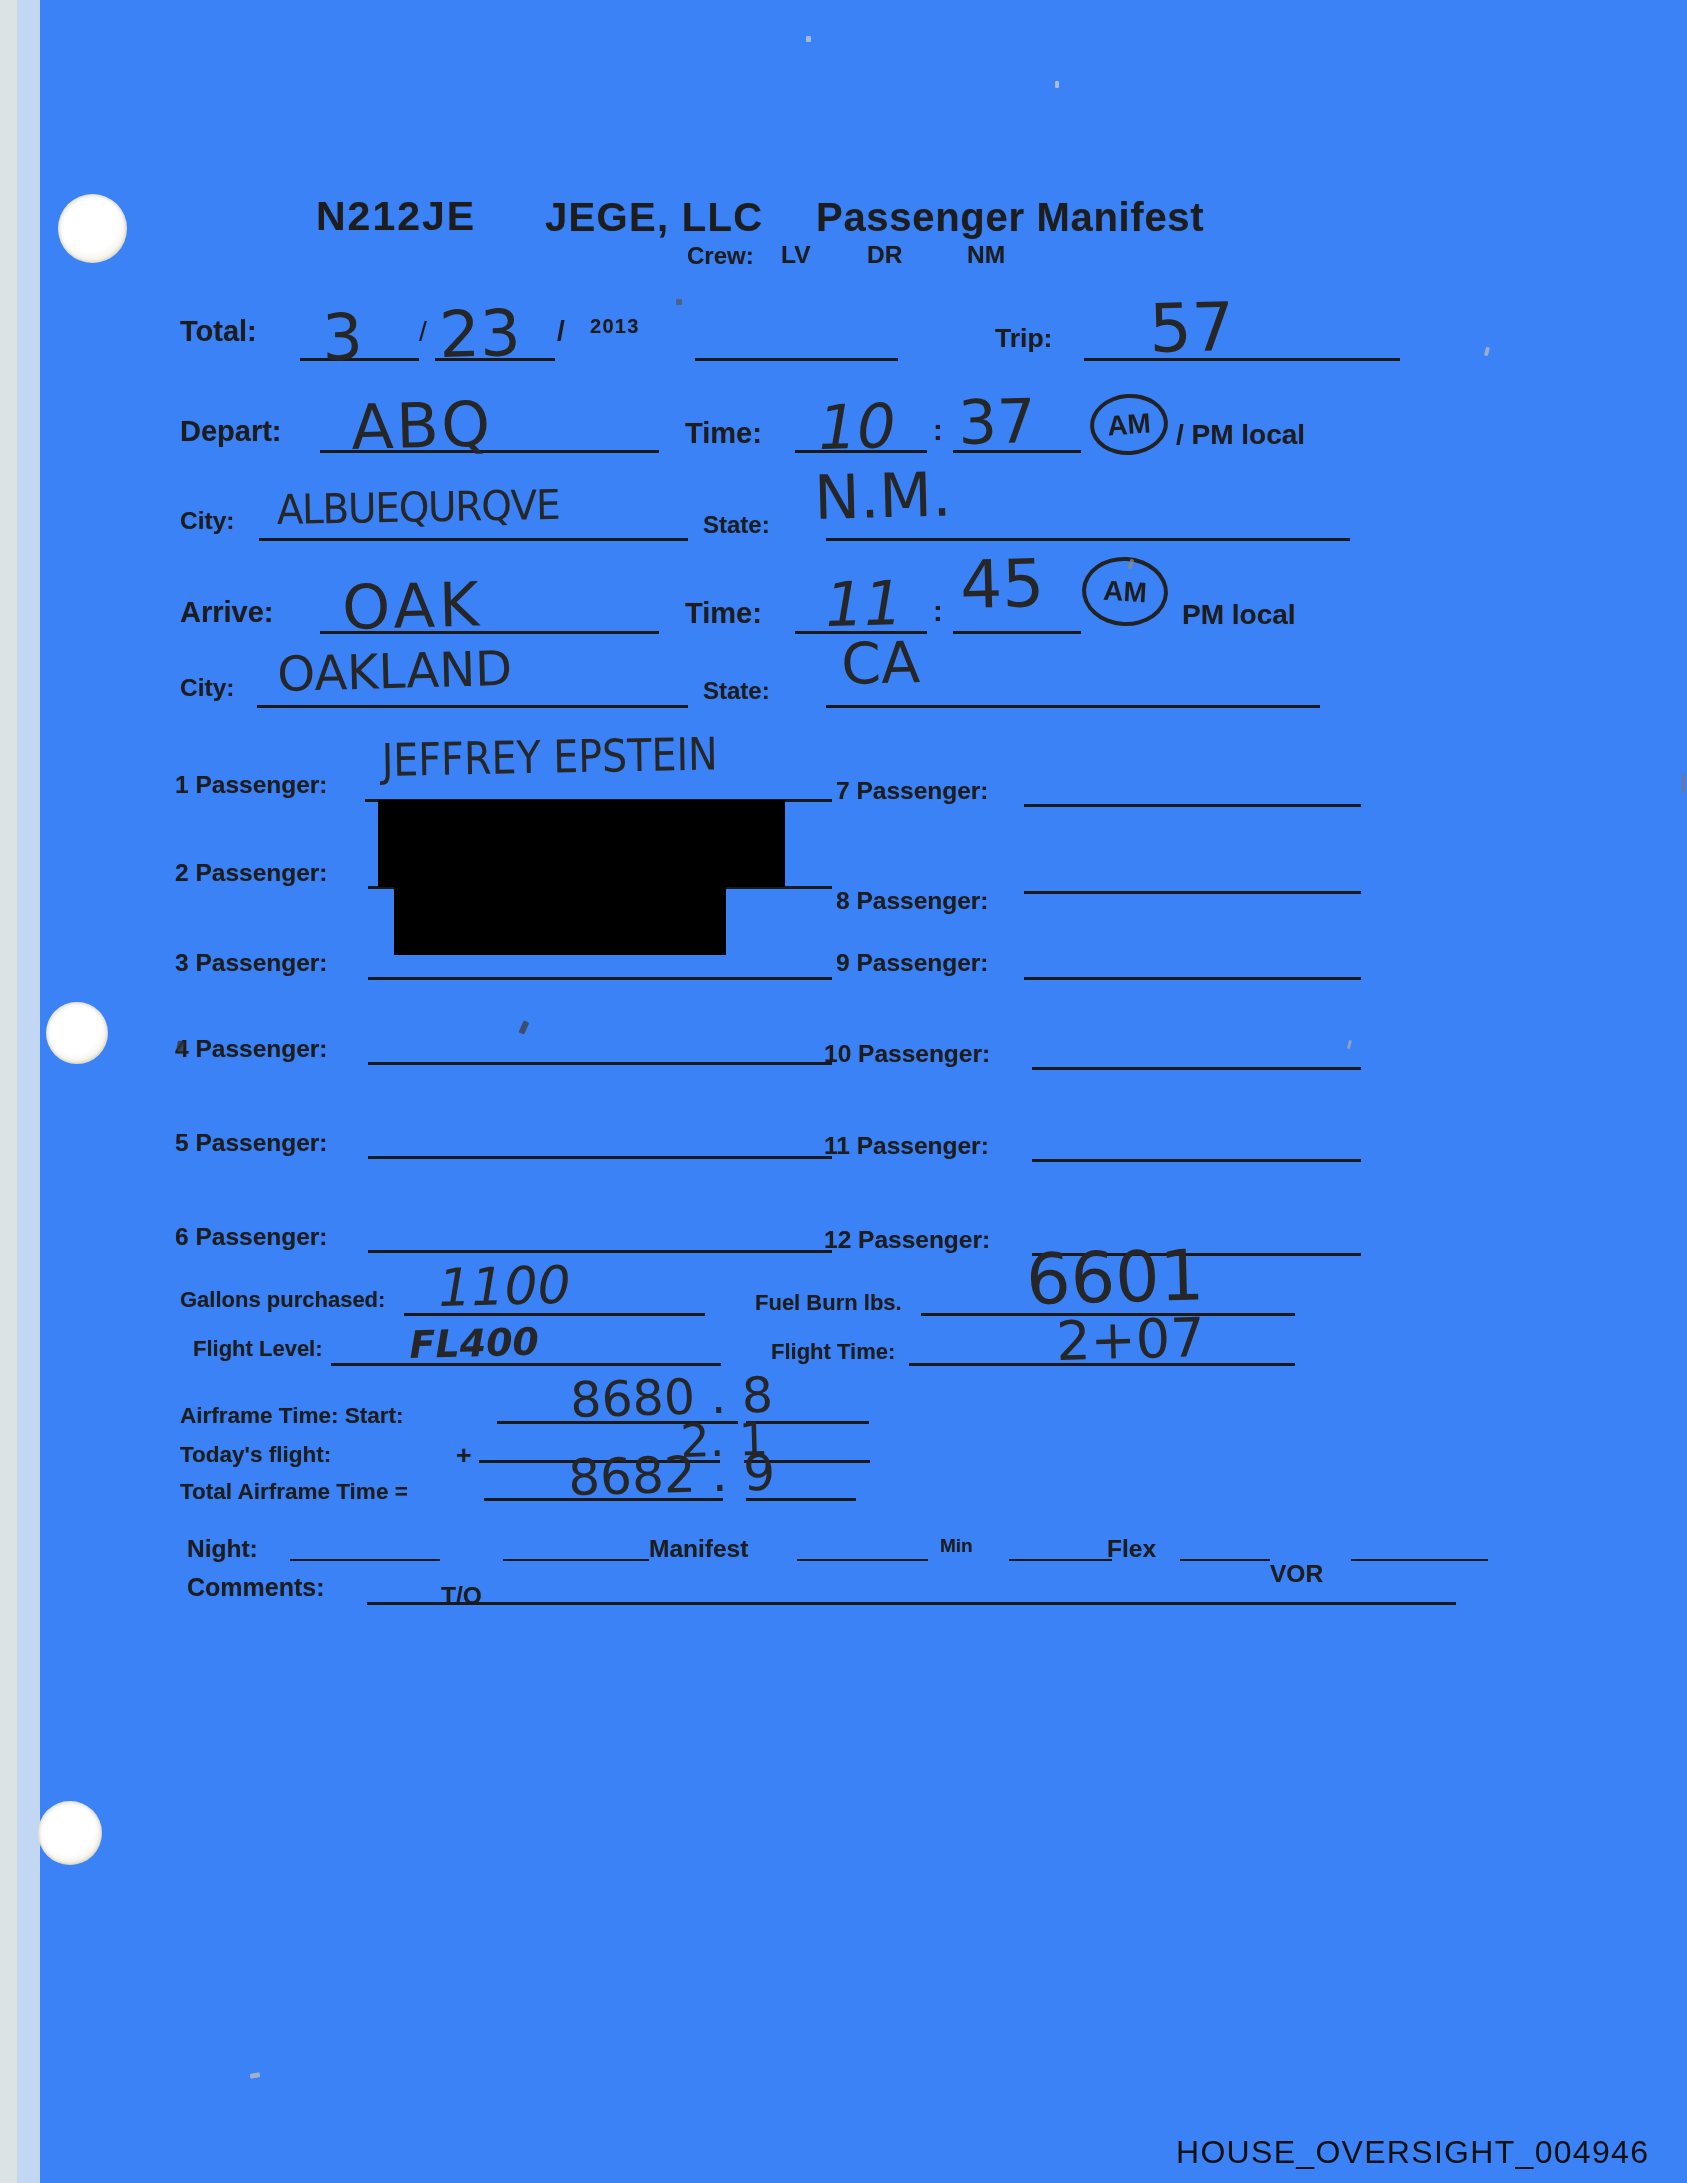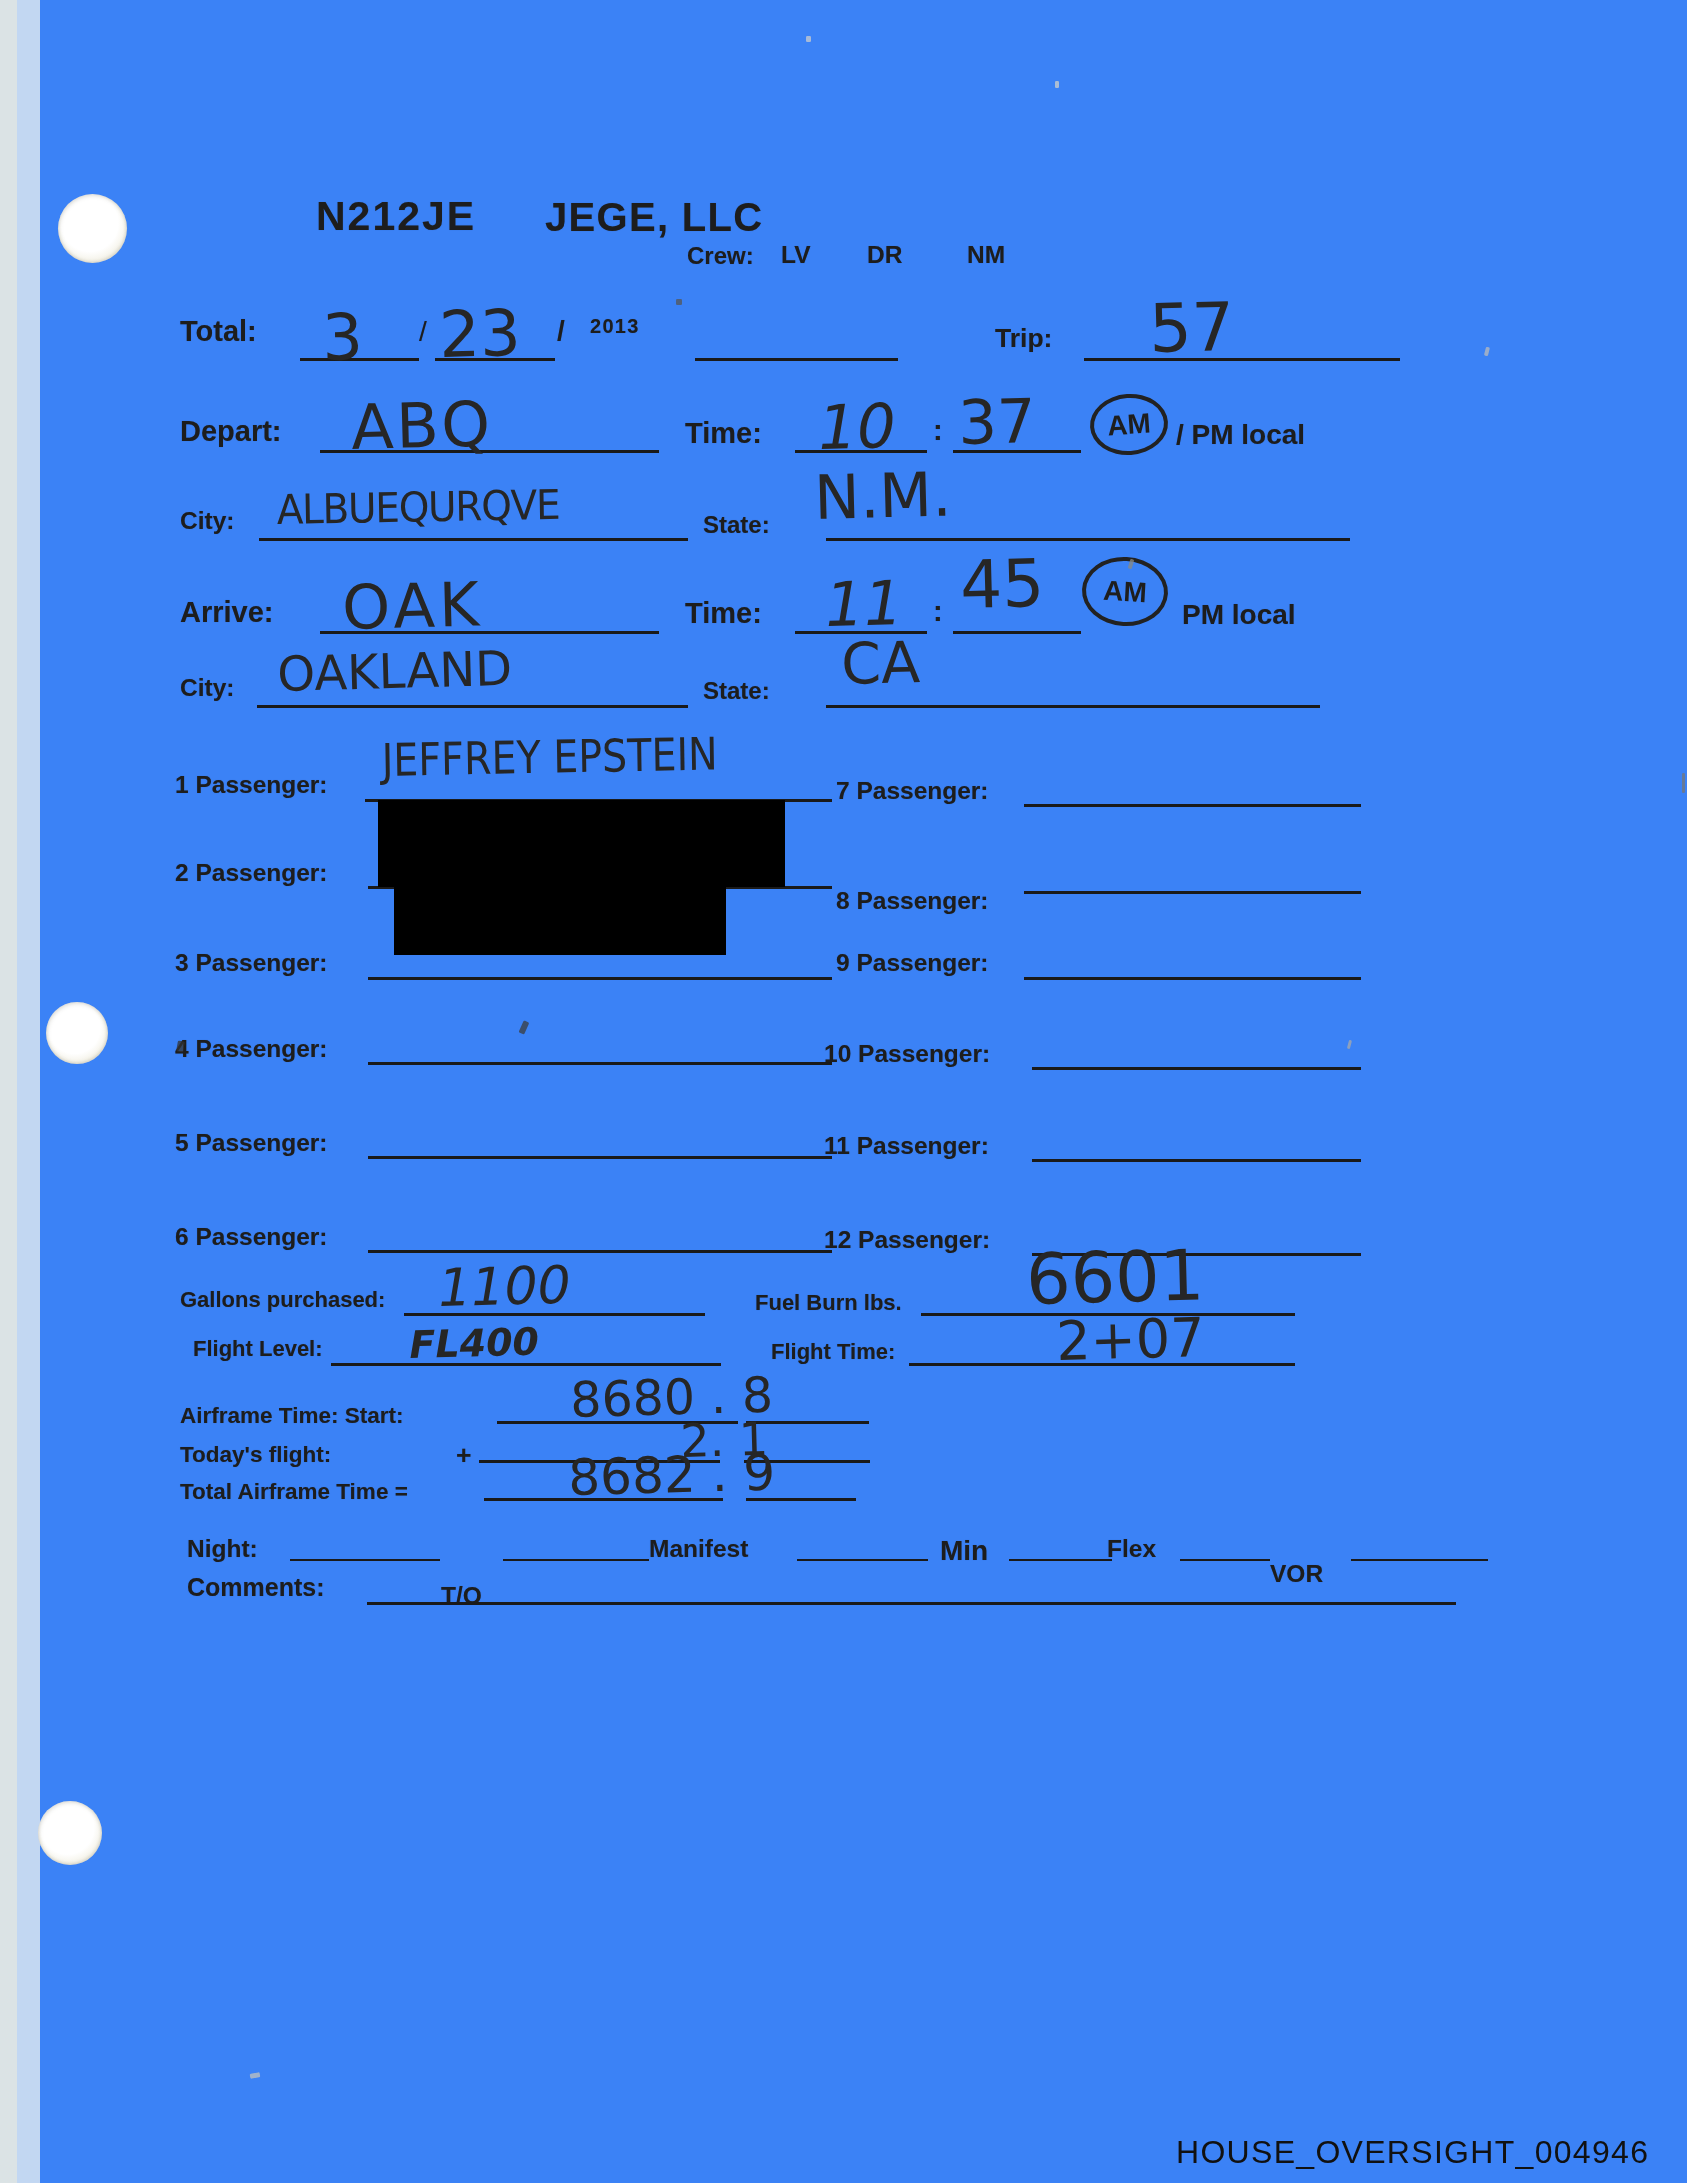--- a/index.html
+++ b/index.html
@@ -33,20 +33,21 @@
 
   <div class="edge-strip"></div>
   <div class="edge-strip2"></div>
 
   <div class="punch" style="left:58px;top:194px;width:69px;height:69px;"></div>
   <div class="punch" style="left:46px;top:1002px;width:62px;height:62px;"></div>
   <div class="punch" style="left:38px;top:1801px;width:64px;height:64px;"></div>
 
   <span class="lbl" style="left:316px;top:193px;font-size:41px;letter-spacing:2px;">N212JE</span>
   <span class="lbl" style="left:545px;top:195px;font-size:40px;letter-spacing:1.3px;">JEGE, LLC</span>
+  <span class="lbl" style="left:816px;top:195px;font-size:40px;letter-spacing:0.7px;">Passenger Manifest</span>
 
   <span class="lbl" style="left:687px;top:242px;font-size:24px;">Crew:</span>
   <span class="lbl" style="left:781px;top:241px;font-size:24.5px;">LV</span>
   <span class="lbl" style="left:867px;top:241px;font-size:24.5px;">DR</span>
   <span class="lbl" style="left:967px;top:241px;font-size:24.5px;">NM</span>
 
   <span class="lbl" style="left:180px;top:315px;font-size:29px;">Total:</span>
   <i class="ln" style="left:300px;top:358px;width:119px;"></i>
   <i class="ln" style="left:435px;top:358px;width:120px;"></i>
   <i class="ln" style="left:695px;top:358px;width:203px;"></i>
@@ -170,21 +171,21 @@
   <i class="ln" style="left:484px;top:1498px;width:239px;"></i>
   <i class="ln" style="left:746px;top:1498px;width:110px;"></i>
   <span class="hand" style="left:569px;top:1453px;font-size:50px;">8682 . 9</span>
 
   <span class="lbl" style="left:187px;top:1535px;font-size:24.5px;">Night:</span>
   <i class="ln thin" style="left:290px;top:1559px;width:150px;"></i>
   <span class="lbl" style="left:441px;top:1535px;font-size:24.5px;margin-top:47px;">T/O</span>
   <i class="ln thin" style="left:503px;top:1559px;width:146px;"></i>
   <span class="lbl" style="left:649px;top:1535px;font-size:24.5px;">Manifest</span>
   <i class="ln thin" style="left:797px;top:1559px;width:131px;"></i>
-  <span class="lbl" style="left:940px;top:1535px;font-size:28px;">Min</span>
+  <span class="lbl" style="left:940px;top:1535px;font-size:19px;">Min</span>
   <i class="ln thin" style="left:1009px;top:1559px;width:103px;"></i>
   <span class="lbl" style="left:1107px;top:1535px;font-size:24.5px;">Flex</span>
   <i class="ln thin" style="left:1180px;top:1559px;width:90px;"></i>
   <span class="lbl" style="left:1270px;top:1535px;font-size:24.5px;margin-top:25px;">VOR</span>
   <i class="ln thin" style="left:1351px;top:1559px;width:137px;"></i>
 
   <span class="lbl" style="left:187px;top:1573px;font-size:25px;">Comments:</span>
   <i class="ln" style="left:367px;top:1602px;width:1089px;"></i>
 
   <span class="footer-id" style="left:1176px;top:2134px;font-size:32px;">HOUSE_OVERSIGHT_004946</span>

